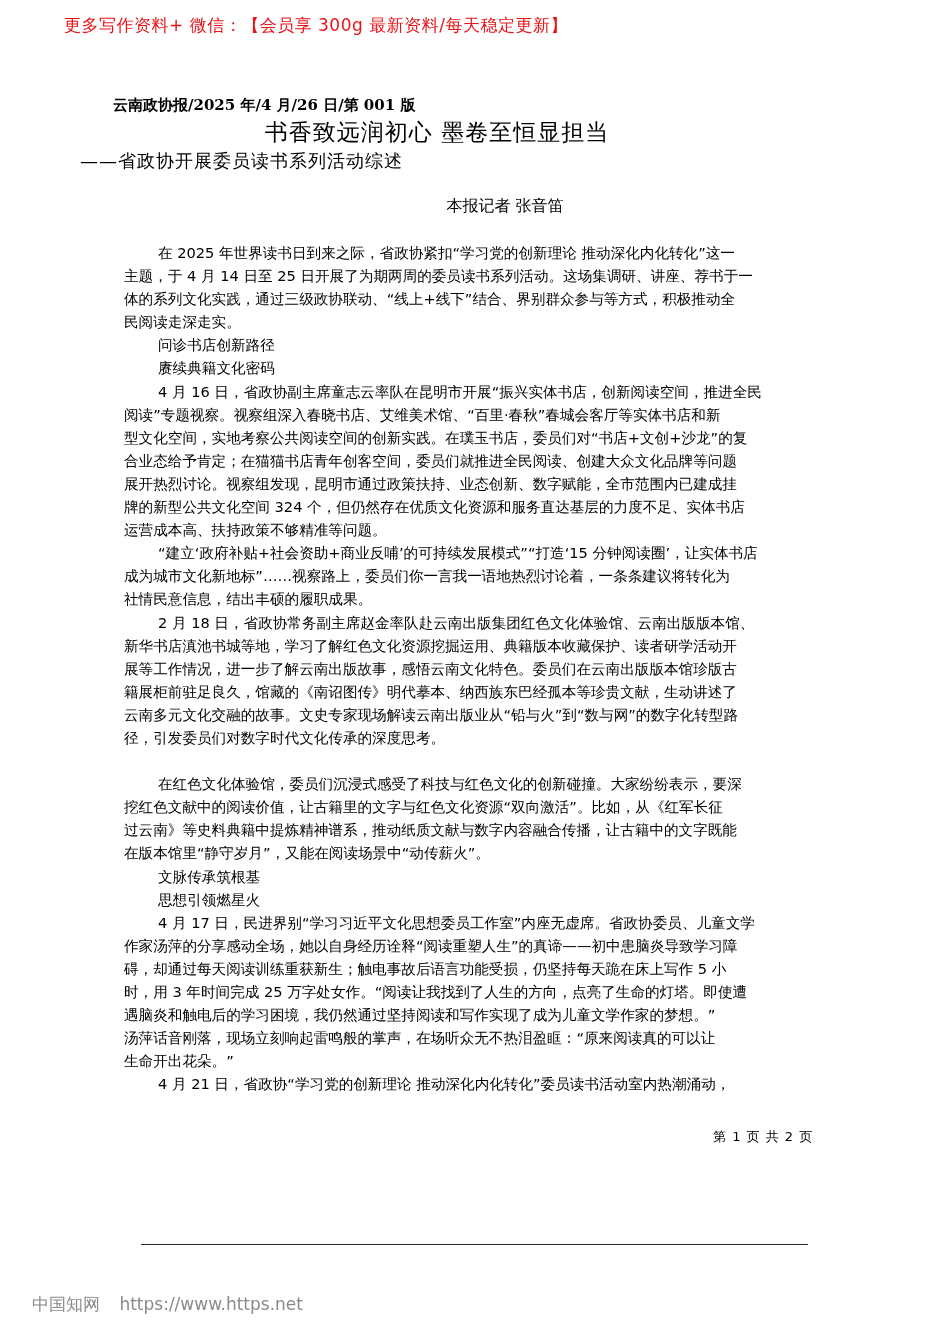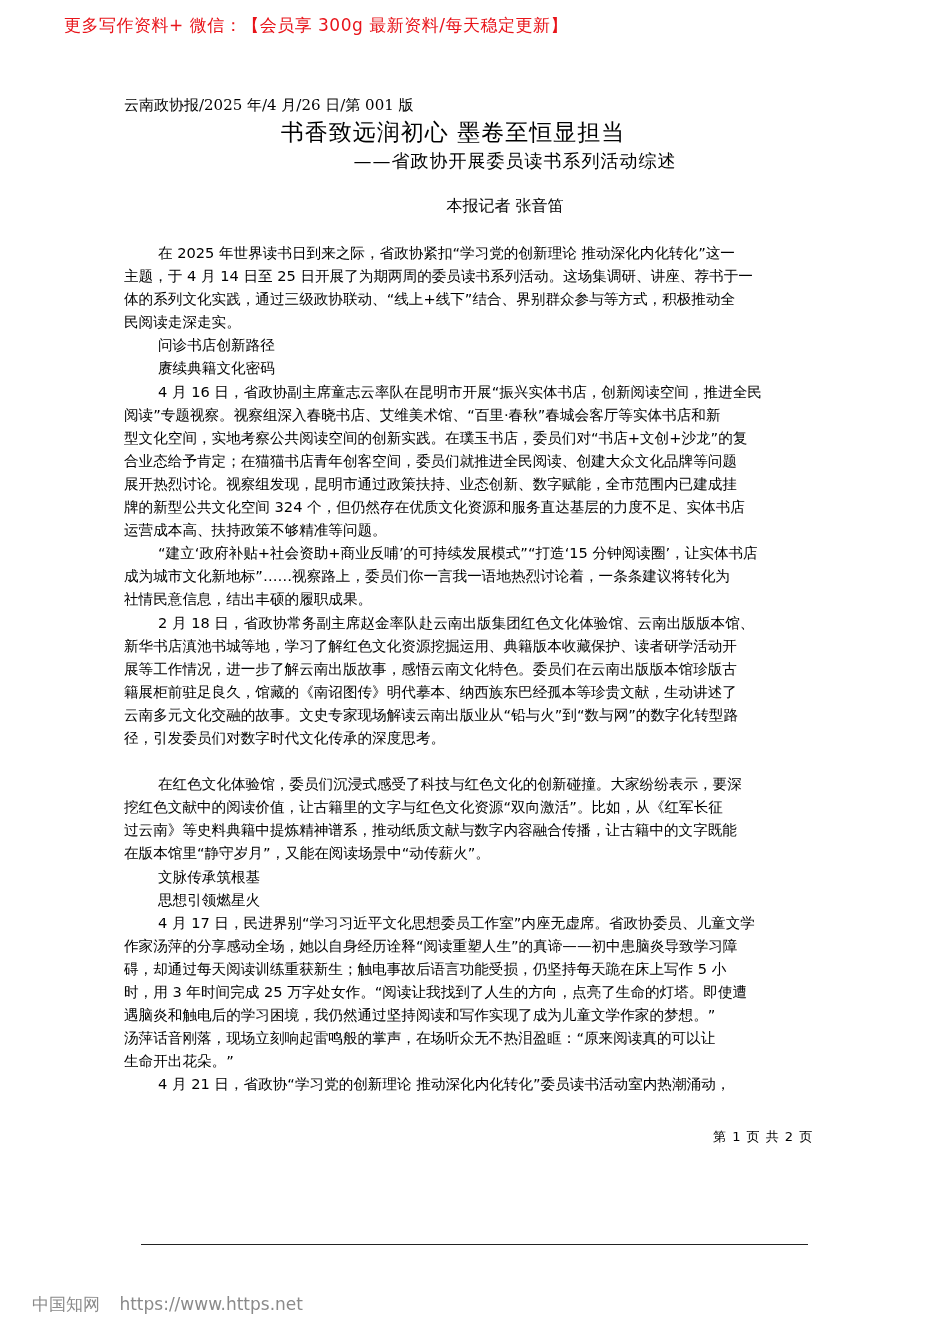--- a/index.html
+++ b/index.html
@@ -1,24 +1,24 @@
 <!DOCTYPE html>
 <html><head>
   <meta charset="utf-8">
   <style>
     html, body { margin:0; padding:0; background:#ffffff; }
     body { width:950px; height:1344px; position:relative; overflow:hidden;
       font-family:"DejaVu Sans", "Liberation Sans", sans-serif; color:#000; }
     .banner { position:absolute; left:64px; top:14px; font-size:17px; color:#e8141a;
       font-family:"DejaVu Sans", sans-serif; white-space:nowrap; letter-spacing:0.5px; }
-    .source { position:absolute; left:124px; top:96px; font-size:15px; white-space:nowrap;
-      font-family:"DejaVu Serif","Liberation Serif", serif; }
-    .title { position:absolute; left:16px; width:770px; top:117px; font-size:23px; text-align:center;
+    .source { position:absolute; left:113px; top:96px; font-size:15px; white-space:nowrap;
+      font-family:"DejaVu Serif","Liberation Serif", serif;font-weight:bold; }
+    .title { position:absolute; left:0; width:770px; top:117px; font-size:23px; text-align:center;
       padding-left:104px; box-sizing:border-box; white-space:nowrap; letter-spacing:1px; }
-    .subtitle { position:absolute; left:0; width:950px; top:149px; font-size:18px; text-align:center;
+    .subtitle { position:absolute; left:0; width:950px; top:149px; font-size:18px; text-align:left;
       padding-left:80px; box-sizing:border-box; white-space:nowrap; letter-spacing:1px; }
     .byline { position:absolute; left:0; width:950px; top:196px; font-size:16px; text-align:center;
       padding-left:60px; box-sizing:border-box; white-space:nowrap; }
     .body { position:absolute; left:124px; top:241px; width:710px; font-size:14.6px; line-height:23.1px; }
     .line { white-space:nowrap; height:23.1px; overflow:visible; }
     .ind { padding-left:34px; }
     .pager { position:absolute; left:713px; top:1086px; font-size:13px; white-space:nowrap; letter-spacing:1px;margin-top:42px; }
     .rule { position:absolute; left:141px; top:1244px; width:667px; height:0; border-top:1.5px solid #222; }
     .footer { position:absolute; left:32px; top:1293px; font-size:17px; color:#8a8a8a; white-space:nowrap; }
     .footer span { margin-right:14px; }

